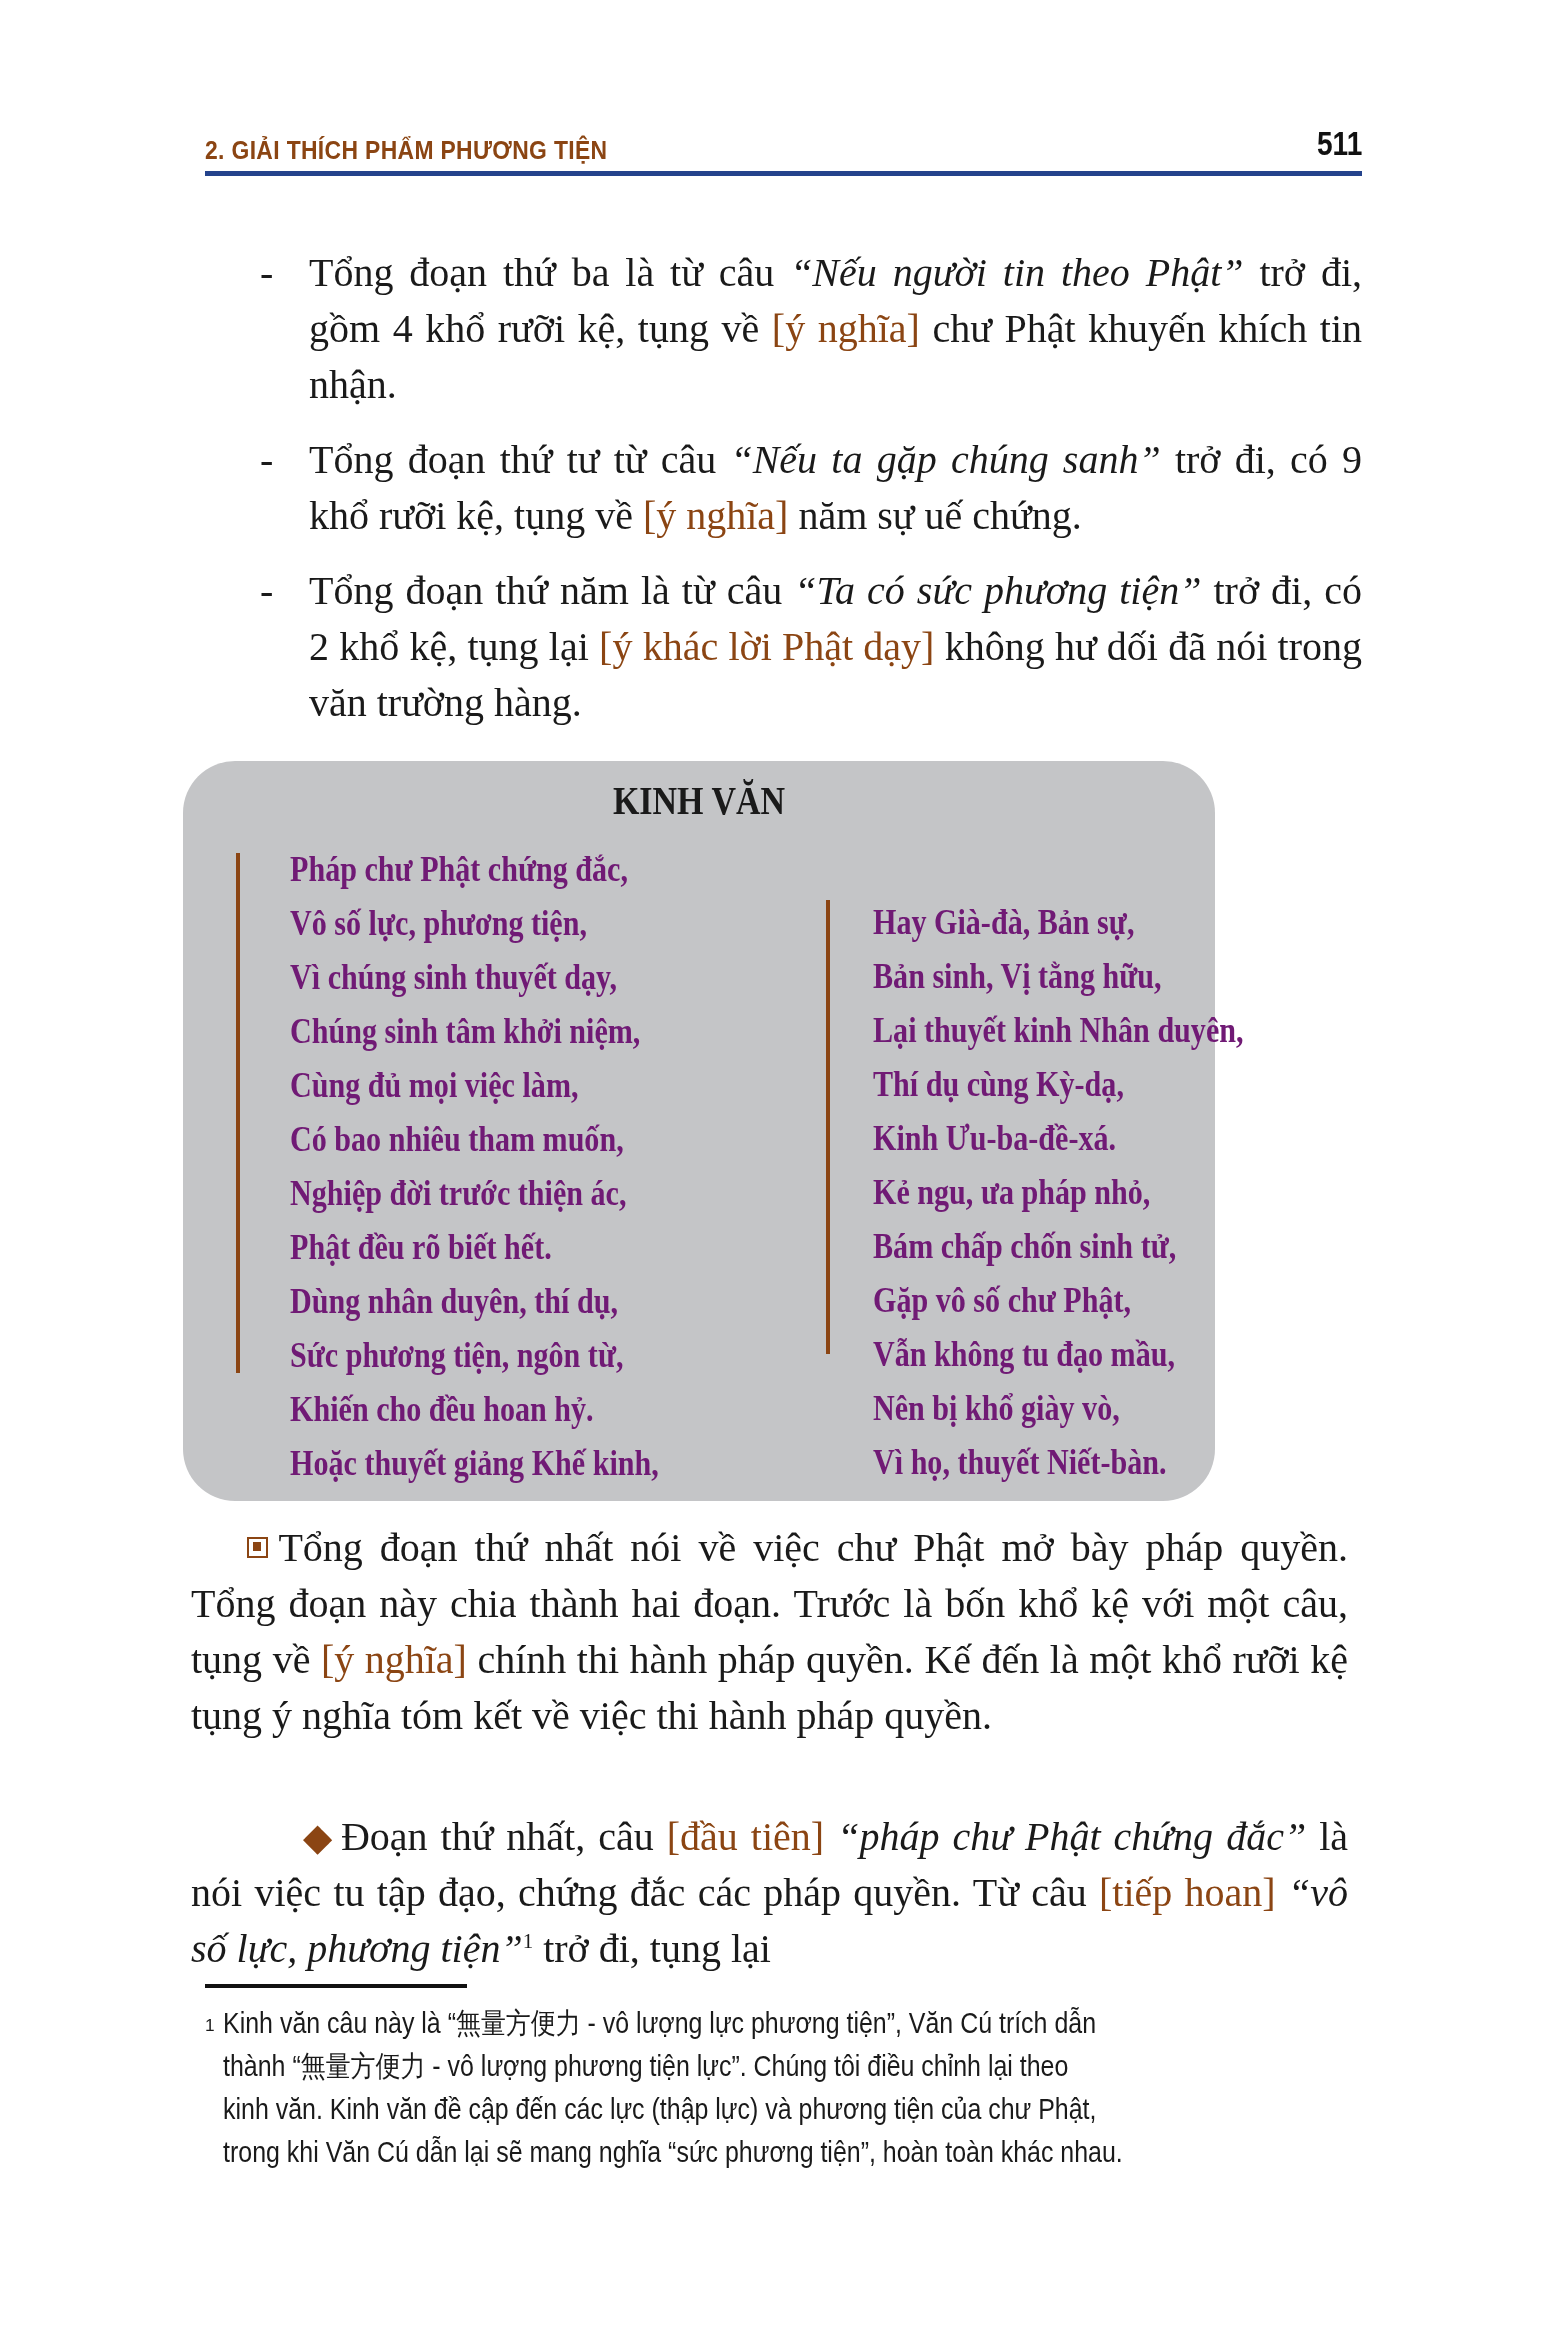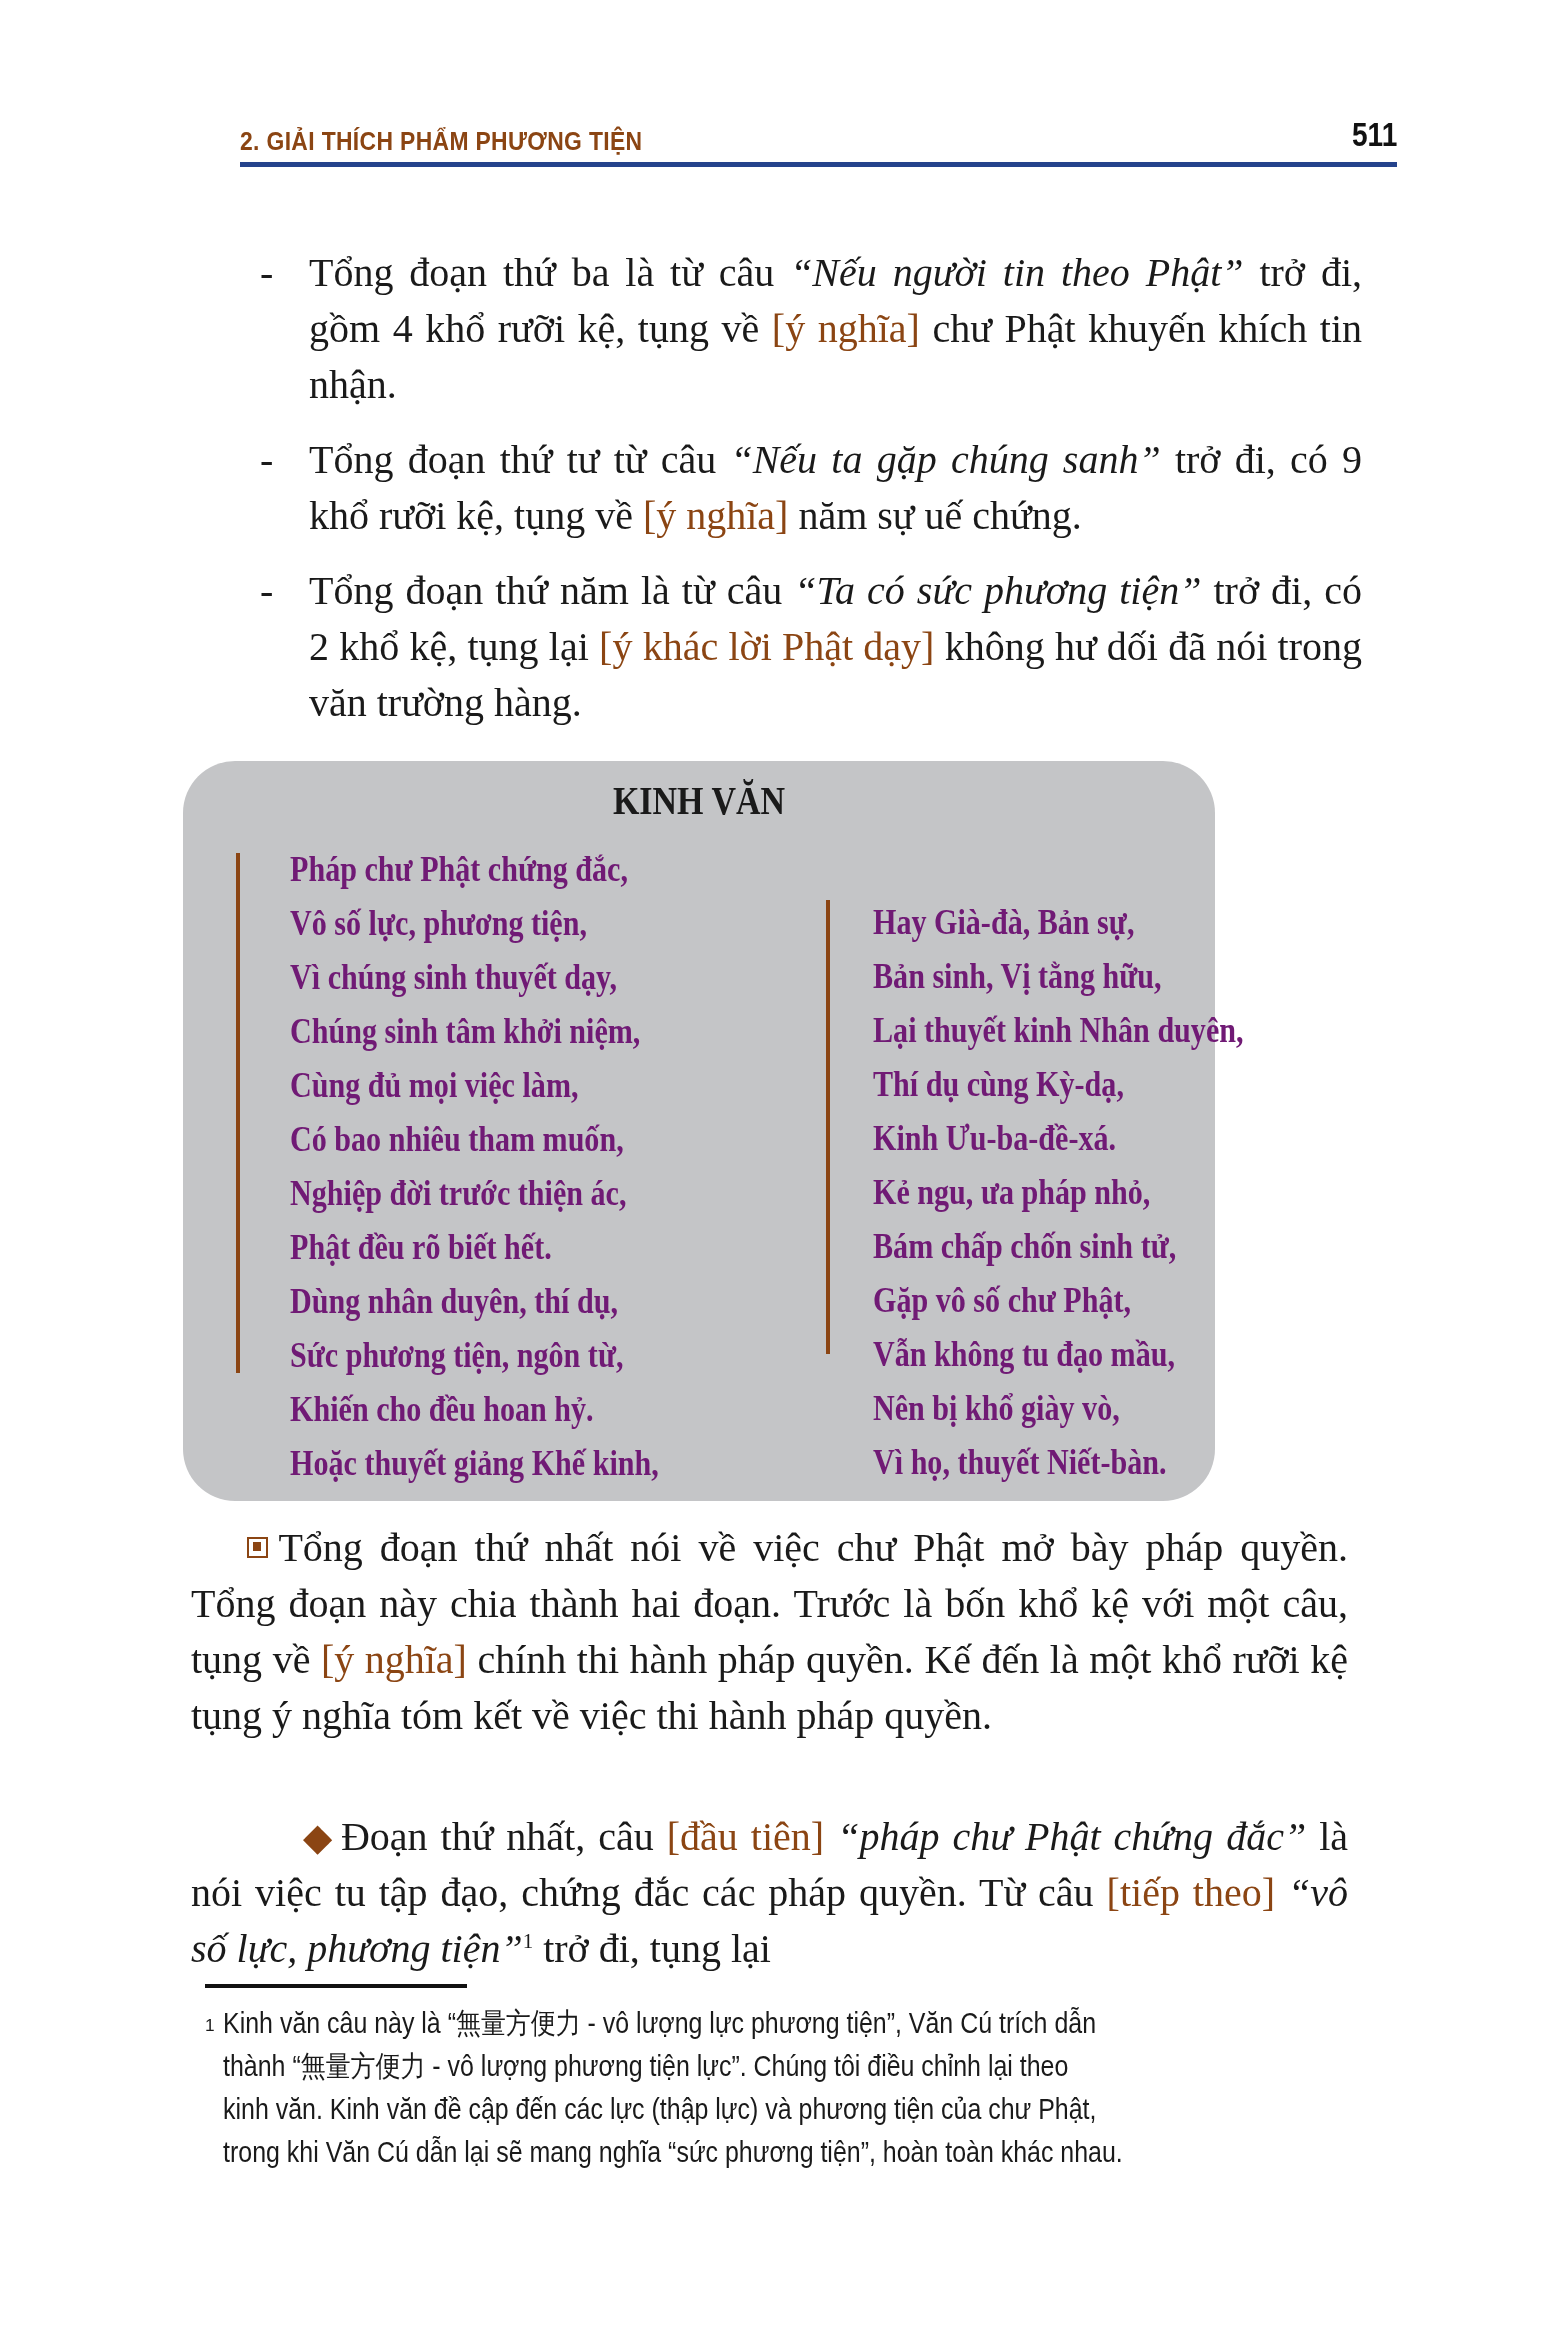--- a/index.html
+++ b/index.html
@@ -1,17 +1,17 @@
 <!DOCTYPE html>
 <html style="font-size:14px"><head>
 <meta charset="utf-8">
 <style>
   html, body { margin:0; padding:0; background:#ffffff; }
   body { width:1561px; height:2342px; position:relative; overflow:hidden; font-family:"Liberation Serif","DejaVu Serif",serif; color:#1a1a1a; }
-  .header { position:absolute; left:205px; top:112px; width:1157px; height:57px;margin-left:35px; }
+  .header { position:absolute; left:205px; top:121px; width:1157px; height:57px; }
   .header-title { position:absolute; left:0; top:14px; font-family:"Liberation Sans","DejaVu Sans",sans-serif; font-weight:bold; font-size:26px; color:#8b4513; letter-spacing:0.4px; transform:scaleX(0.88); transform-origin:left; }
   .header-page { position:absolute; right:0; top:3.5px; font-family:"Liberation Sans","DejaVu Sans",sans-serif; font-weight:bold; font-size:33px; color:#111; transform:scaleX(0.85); transform-origin:right; }
   .header-rule { position:absolute; left:0; top:50px; width:100%; height:5.2px; background:#24438c; }
 
   .body-text { font-size:40px; line-height:56px; }
   .bullets { position:absolute; left:260px; top:245px; width:1102px; }
   .bullet { position:relative; padding-left:49px; margin-bottom:19px; text-align:justify; }
   .bullet .dash { position:absolute; left:0; top:0; }
   .br { color:#8b4513; }
   i { font-style:italic; }
@@ -94,21 +94,21 @@
     <div>Nên bị khổ giày vò,</div>
     <div>Vì họ, thuyết Niết-bàn.</div>
   </div>
 </div>
 
 <div class="para p1 body-text">
   <span class="sqicon"></span><span>Tổng đoạn thứ nhất nói về việc chư Phật mở bày pháp quyền. Tổng đoạn này chia thành hai đoạn. Trước là bốn khổ kệ với một câu, tụng về </span><span class="br">[ý nghĩa]</span><span> chính thi hành pháp quyền. Kế đến là một khổ rưỡi kệ tụng ý nghĩa tóm kết về việc thi hành pháp quyền.</span>
 </div>
 
 <div class="para p2 body-text">
-  <span class="diamond">◆</span><span>Đoạn thứ nhất, câu </span><span class="br">[đầu tiên]</span><i> “pháp chư Phật chứng đắc”</i><span> là nói việc tu tập đạo, chứng đắc các pháp quyền. Từ câu </span><span class="br">[tiếp theo]</span><i> “vô số lực, phương tiện”</i><sup>1</sup><span> trở đi, tụng lại</span>
+  <span class="diamond">◆</span><span>Đoạn thứ nhất, câu </span><span class="br">[đầu tiên]</span><i> “pháp chư Phật chứng đắc”</i><span> là nói việc tu tập đạo, chứng đắc các pháp quyền. Từ câu </span><span class="br">[tiếp hoan]</span><i> “vô số lực, phương tiện”</i><sup>1</sup><span> trở đi, tụng lại</span>
 </div>
 
 <div class="fn-rule"></div>
 <div class="footnote">
   <span class="fnmark">1</span>
   <div class="fnline">Kinh văn câu này là “無量方便力 - vô lượng lực phương tiện”, Văn Cú trích dẫn</div>
   <div class="fnline">thành “無量方便力 - vô lượng phương tiện lực”. Chúng tôi điều chỉnh lại theo</div>
   <div class="fnline">kinh văn. Kinh văn đề cập đến các lực (thập lực) và phương tiện của chư Phật,</div>
   <div class="fnline">trong khi Văn Cú dẫn lại sẽ mang nghĩa “sức phương tiện”, hoàn toàn khác nhau.</div>
 </div>

